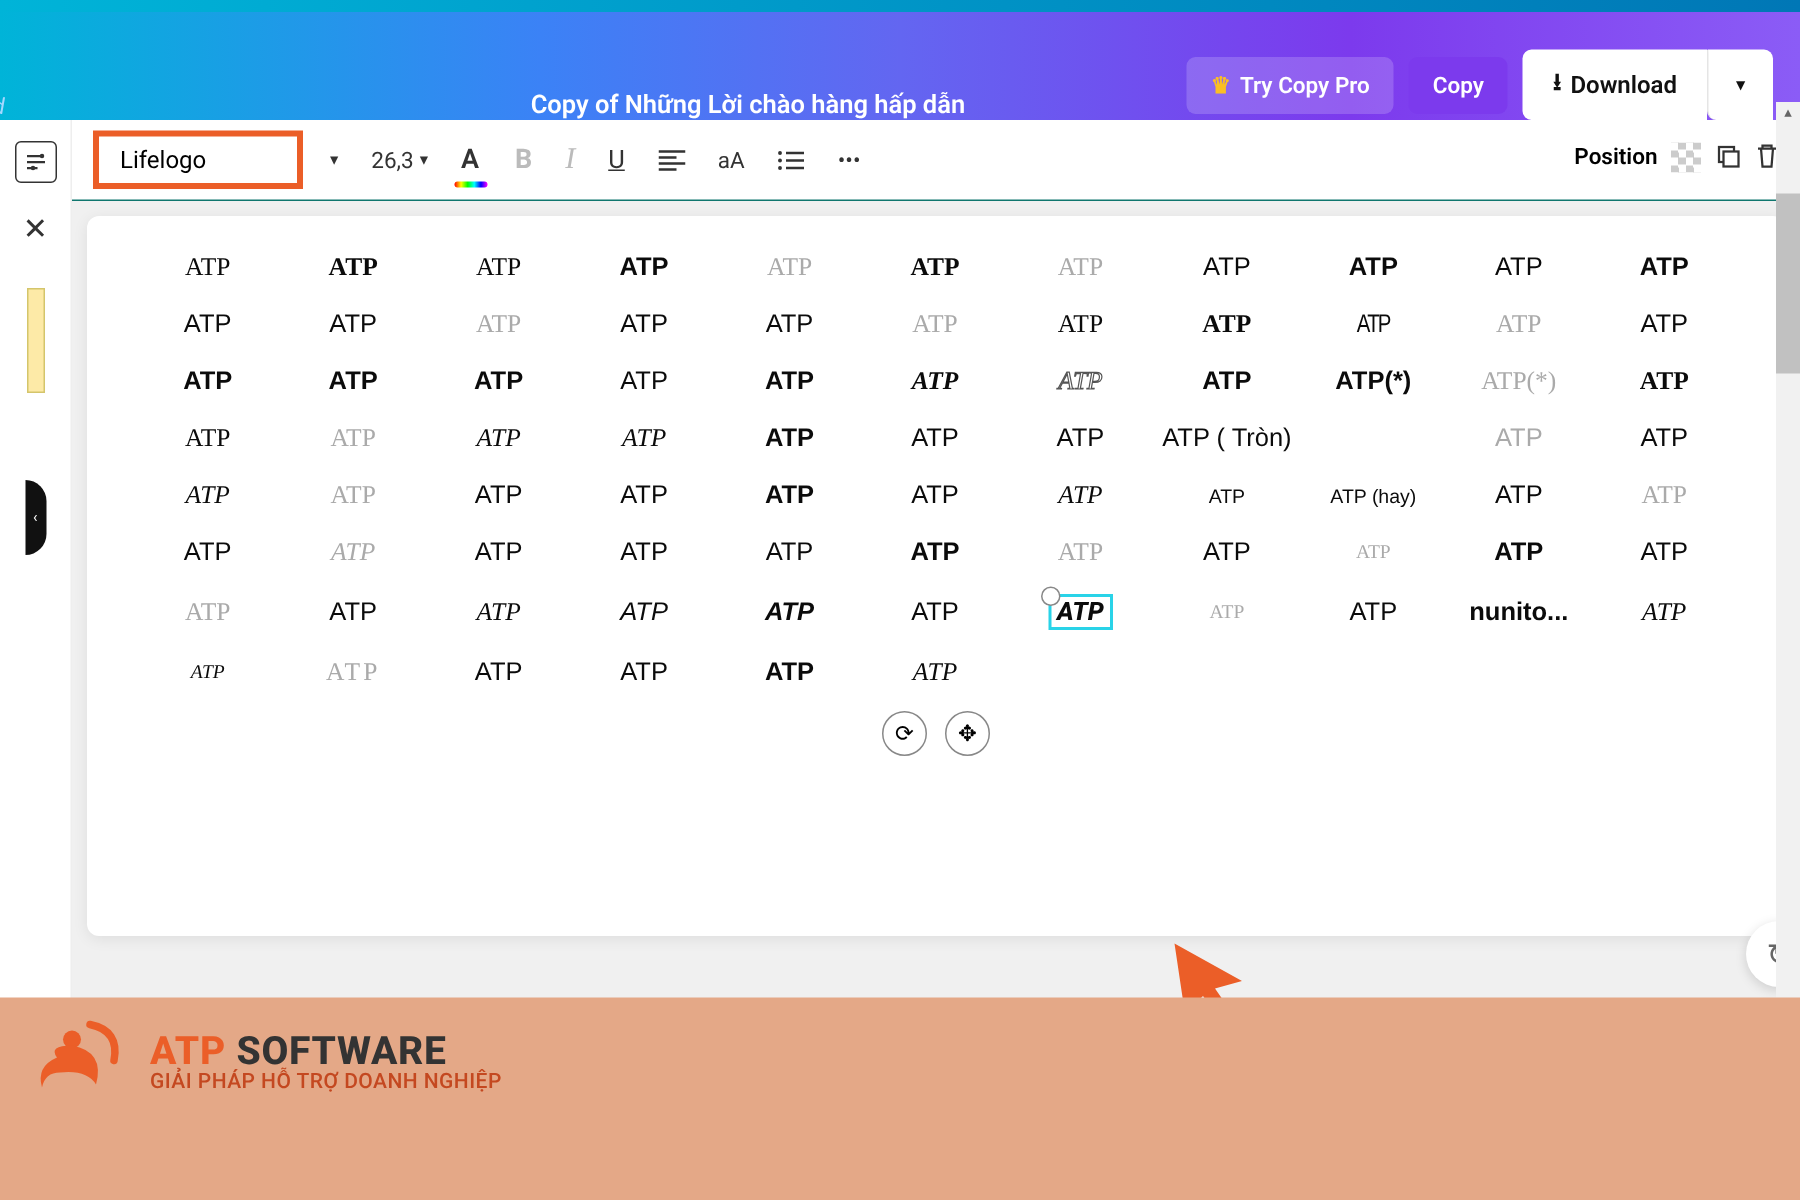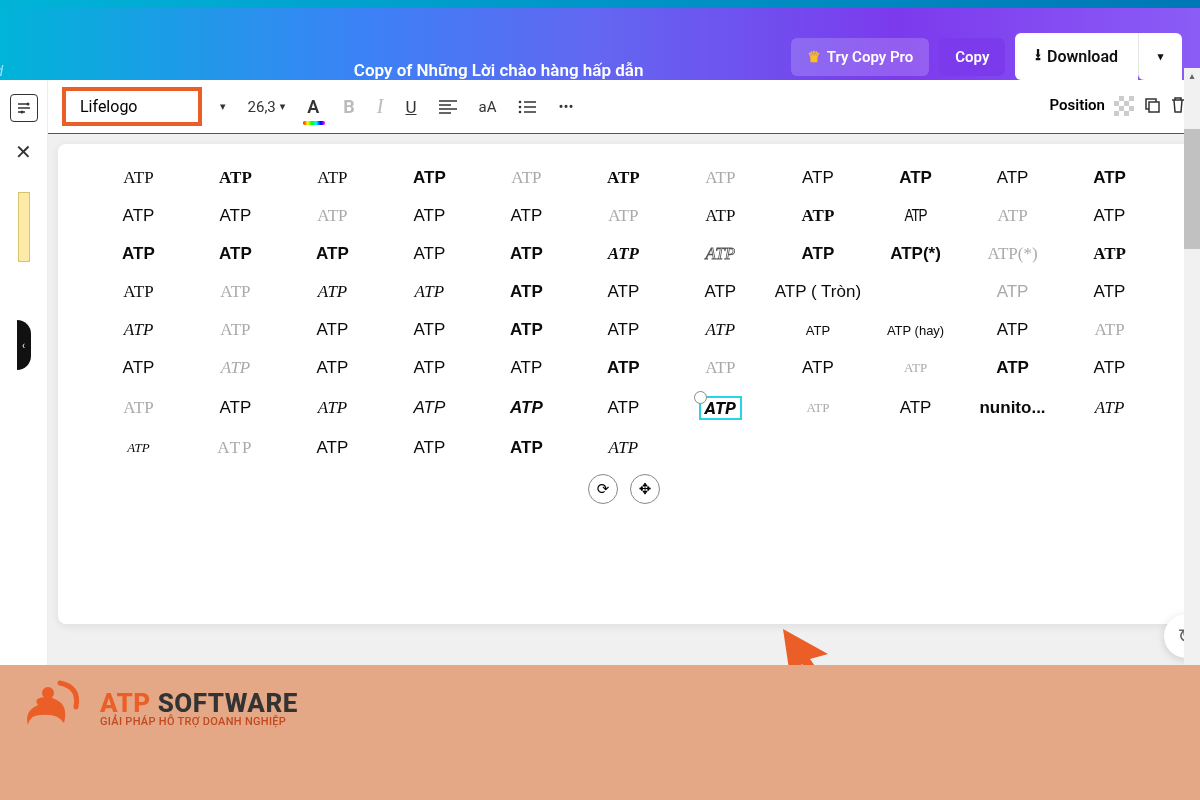--- a/index.html
+++ b/index.html
@@ -59,21 +59,21 @@
 .cc-btn{width:30px;height:30px;border:1.5px solid #888;border-radius:50%;display:flex;align-items:center;justify-content:center;font-size:15px;background:#fff;cursor:pointer}
 .arrow-cursor{position:absolute;top:490px;left:730px;width:70px;height:70px;pointer-events:none}
 .arrow-cursor svg{width:100%;height:100%}
 .annotation{position:absolute;top:560px;left:760px;color:#e63946;font-style:italic;font-family:cursive;font-size:17px}
 .fab{position:absolute;right:-18px;top:470px;width:44px;height:44px;border-radius:50%;background:#fff;box-shadow:0 2px 8px rgba(0,0,0,.15);display:flex;align-items:center;justify-content:center;font-size:20px;color:#666}
 .add-page{margin:20px auto 0;max-width:calc(100% - 20px);background:#fff;border:1px dashed #c0c0c0;border-radius:8px;padding:18px;text-align:center;color:#8a8a8a;font-size:16px}
 .footer-band{position:absolute;bottom:0;left:0;right:0;height:135px;background:#e4a887;display:flex;align-items:flex-start;padding:8px 20px}
 .logo-wrap{display:flex;align-items:center;gap:10px}
 .logo-mark{width:70px;height:70px}
 .logo-text{color:#eb5e28;font-weight:800;font-size:26px;letter-spacing:.5px;display:flex;flex-direction:column;line-height:1}
-.logo-sub{color:#c44820;font-size:11px;font-weight:500;letter-spacing:.3px}
+.logo-sub{color:#c44820;font-size:14px;font-weight:500;letter-spacing:.3px}
 .scrollbar{position:absolute;right:0;top:68px;bottom:0;width:16px;background:#f1f1f1}
 .scrollbar-thumb{width:100%;height:120px;background:#c1c1c1;margin-top:45px}
 .scroll-arrow{height:16px;text-align:center;font-size:10px;color:#666;line-height:16px}
 </style>
 </head>
 <body>
 
 <div class="top-stripe"></div>
 
 <div class="header">

